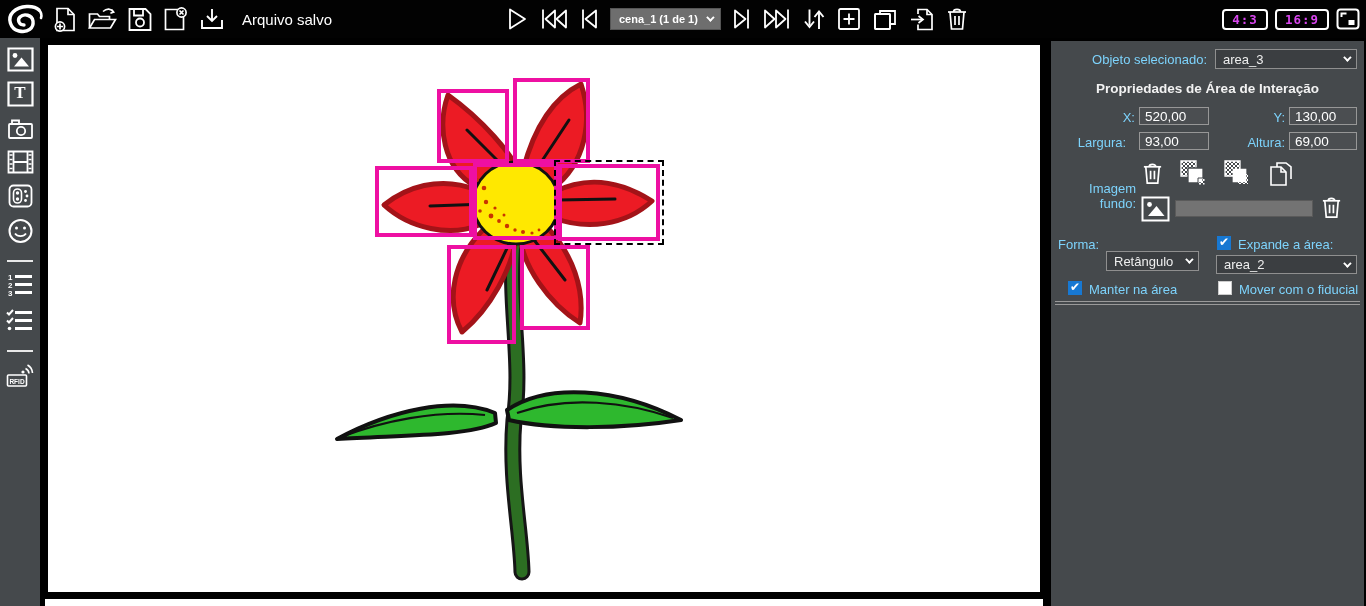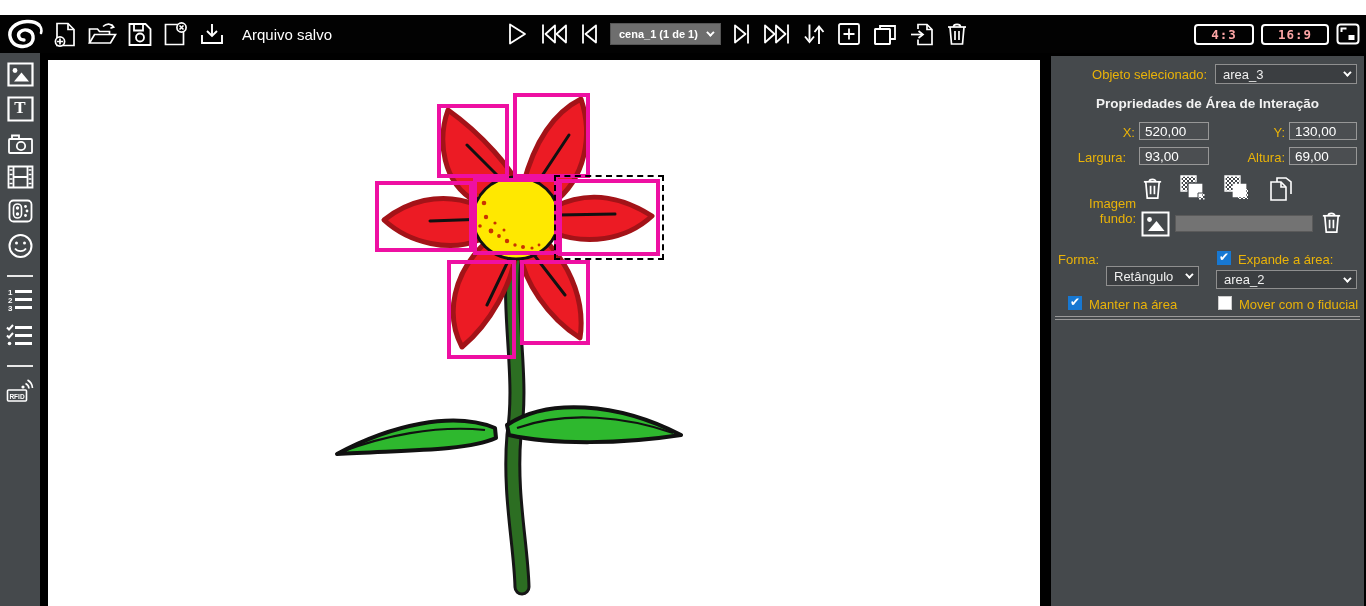--- a/index.html
+++ b/index.html
@@ -1,33 +1,33 @@
 <!DOCTYPE html>
 <html><head>
 <meta charset="utf-8">
 <style>
   * { margin:0; padding:0; box-sizing:border-box; }
   html,body { width:1366px; height:606px; background:#fff; overflow:hidden;
               font-family:"Liberation Sans", sans-serif; }
-  #app { position:relative; width:1366px; height:432px; background:#000;margin-top:15px; }
+  #app { position:relative; width:1366px; height:432px; background:#000; }
 
   
   #topbar { position:absolute; left:0; top:0; width:1366px; height:38px; background:#020202; }
   .tb-left { position:absolute; left:4px; top:0; height:38px; display:flex; align-items:center; gap:8px; }
   .tb-center { position:absolute; left:504px; top:0; height:38px; display:flex; align-items:center; gap:9px; }
   .tb-right { position:absolute; right:6px; top:0; height:38px; display:flex; align-items:center; gap:7px; }
   .tb-btn { display:flex; align-items:center; justify-content:center; cursor:pointer; }
   .status-text { color:#fff; font-size:15px; margin-left:8px; white-space:nowrap; }
   .scene-select { background:#6e6e6e; color:#fff; font-size:11px; font-weight:bold;
                   height:22px; padding:0 8px 0 8px; display:flex; align-items:center; gap:8px;
                   border:1px solid #555; cursor:pointer; white-space:nowrap; }
   .chev { width:6px; height:6px; border-right:2px solid #fff; border-bottom:2px solid #fff;
           transform:rotate(45deg) translateY(-2px); display:inline-block; }
-  .aspect-btn { border:2px solid #fff; border-radius:4px; color:#fca5a5; font-weight:bold;
-                font-size:12.5px; padding:1px 15px; letter-spacing:1px; cursor:pointer;
+  .aspect-btn { border:2px solid #fff; border-radius:4px; color:#d946ef; font-weight:bold;
+                font-size:12.5px; padding:1px 8px; letter-spacing:1px; cursor:pointer;
                 font-family:"DejaVu Sans Mono", monospace; }
   svg.icon { display:block; }
   svg.icon * { vector-effect:non-scaling-stroke; }
 
   
   #sidebar { position:absolute; left:0; top:38px; width:40px; height:568px; background:#45494c;
              display:flex; flex-direction:column; align-items:center; }
   .sb-item { margin-top:9px; cursor:pointer; }
   .sb-div { width:26px; height:0; border-top:2px solid #e8e8e8; margin-top:16px; }
 
@@ -40,21 +40,21 @@
   #areas-layer { position:absolute; left:0; top:0; width:100%; height:100%; z-index:3; }
   .area { position:absolute; border:4px solid #ee10a2; background:transparent; cursor:move; }
   .area.selected::after { content:""; position:absolute; left:-8px; top:-8px; right:-8px; bottom:-8px;
                           border:2px dashed #000; }
 
   
   #panel { position:absolute; right:0; top:38px; width:318px; height:568px; background:#45494c;
            border-left:3px solid #000; border-top:3px solid #000; border-right:2px solid #000;
            color:#f2f2f2; font-size:13px; }
   #panel .abs { position:absolute; }
-  .plabel { color:#eab308; white-space:nowrap; }
+  .plabel { color:#7dd3fc; white-space:nowrap; }
   .pselect { background:#3b3e41; border:1px solid #8f8f8f; color:#efefef; height:20px;
              display:flex; align-items:center; justify-content:space-between;
              padding:0 7px; font-size:13px; cursor:pointer;text-align:center; }
   .pinput { background:#4b4e51; border:1px solid #979797; color:#fff; font-size:13.5px;
             font-family:"Liberation Sans", sans-serif; padding:0 5px; height:18px; width:70px; }
   .pheading { font-weight:bold; font-size:13.5px; text-align:center; width:100%; }
   .gray-field { background:#737373; border:1px solid #5a5a5a; height:17px; color:#fff;
                 font-size:12px; padding:0 4px; font-family:"Liberation Sans", sans-serif; }
   .cb { width:14px; height:14px; background:#fff; border:1px solid #ccc; display:inline-block;
         position:relative; cursor:pointer; flex:none; }

